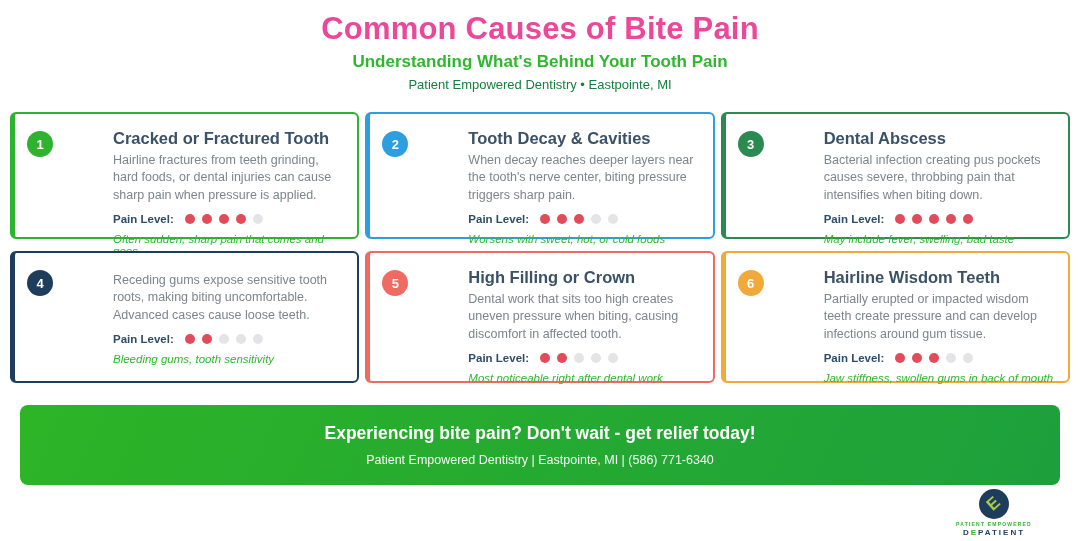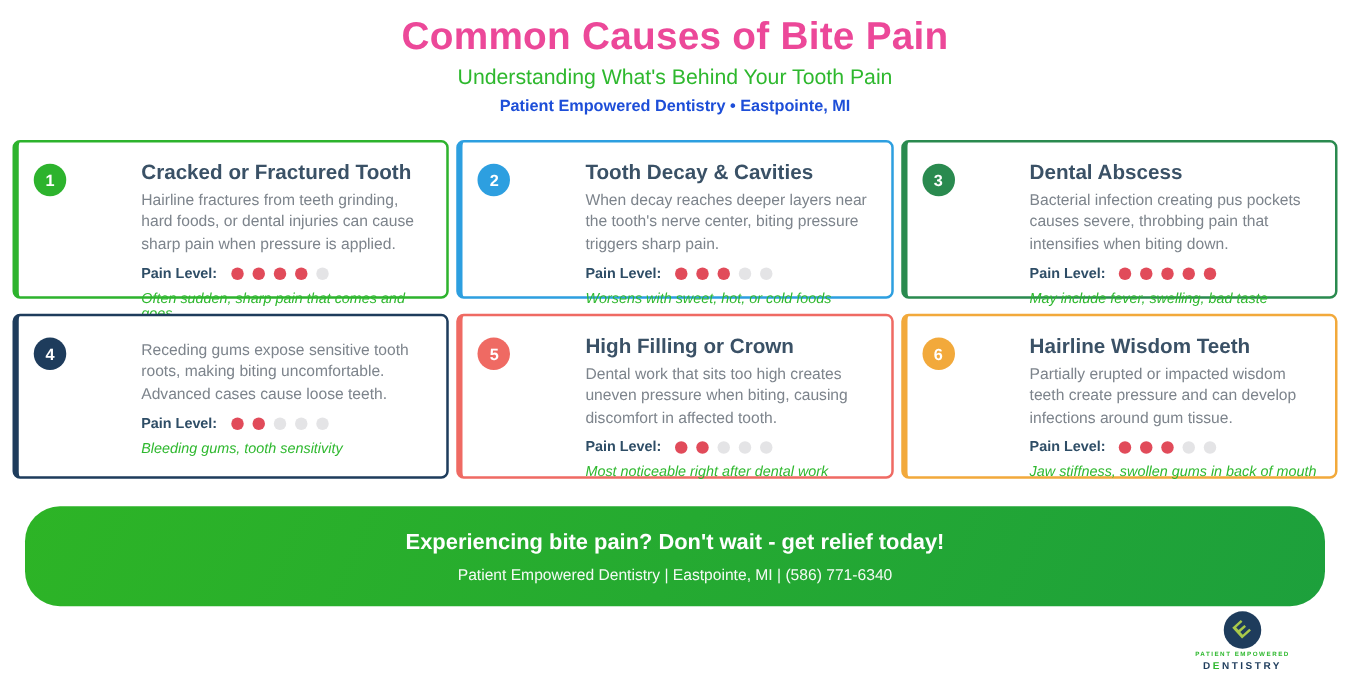--- a/index.html
+++ b/index.html
@@ -2,22 +2,22 @@
 <html><head>
 <meta charset="utf-8">
 <style>
   * { margin: 0; padding: 0; box-sizing: border-box; }
   html, body { width: 1080px; height: 541px; background: #ffffff; overflow: hidden; }
   body { font-family: "Liberation Sans", "DejaVu Sans", sans-serif; position: relative; }
 
   
   .header { text-align: center; padding-top: 11px; }
   .page-title { font-size: 31px; font-weight: bold; color: #ec4899; letter-spacing: .2px; }
-  .page-subtitle { font-size: 17px; font-weight: normal; color: #2eb82e; margin-top: 5px; }
-  .page-byline { font-size: 13px; color: #1d4ed8; margin-top: 5px; font-weight: bold; }
+  .page-subtitle { font-size: 17px; font-weight: bold; color: #2eb82e; margin-top: 5px; }
+  .page-byline { font-size: 13px; color: #15803d; margin-top: 5px; }
 
   
   .cards { margin: 20px 10px 0 10px; display: grid; grid-template-columns: repeat(3, 1fr);
            grid-template-rows: 127px 132px; column-gap: 6px; row-gap: 12px; }
   .card { background: #fff; border: 2px solid; border-left-width: 5px; border-radius: 6px;
           padding: 15px 14px 0 12px; display: flex; align-items: flex-start; }
   .badge { flex: 0 0 auto; width: 26px; height: 26px; border-radius: 50%; color: #fff;
            font-size: 13px; font-weight: bold; display: inline-flex; align-items: center;
            justify-content: center; margin: 2px 12px 0 0; }
   .card-body { flex: 1 1 auto; min-width: 0; margin-left: 48px; }
@@ -163,24 +163,24 @@
             <span class="dot" style="background: rgb(228, 228, 230);"></span>
             <span class="dot" style="background: rgb(228, 228, 230);"></span>
           </span>
       </div>
       <p class="card-note">Jaw stiffness, swollen gums in back of mouth</p>
     </div>
   </section>
 
 </main>
 
-<div class="banner" style="background: linear-gradient(115deg, rgb(45, 180, 38), rgb(29, 160, 60)); border-radius: 28px;">
+<div class="banner" style="background: linear-gradient(115deg, rgb(45, 180, 38), rgb(29, 160, 60));">
   <div class="banner-headline">Experiencing bite pain? Don't wait - get relief today!</div>
   <div class="banner-subline">Patient Empowered Dentistry | Eastpointe, MI | (586) 771-6340</div>
 </div>
 
 <div class="logo">
   <div class="logo-circle">
     <span class="logo-e">E</span>
   </div>
   <div class="logo-top">PATIENT EMPOWERED</div>
-  <div class="logo-bottom"><span>D</span><span class="green-e">E</span><span>NTISTRY</span></div>
+  <div class="logo-bottom"><span>D</span><span class="green-e">E</span><span>PATIENT</span></div>
 </div>
 
 </body></html>

